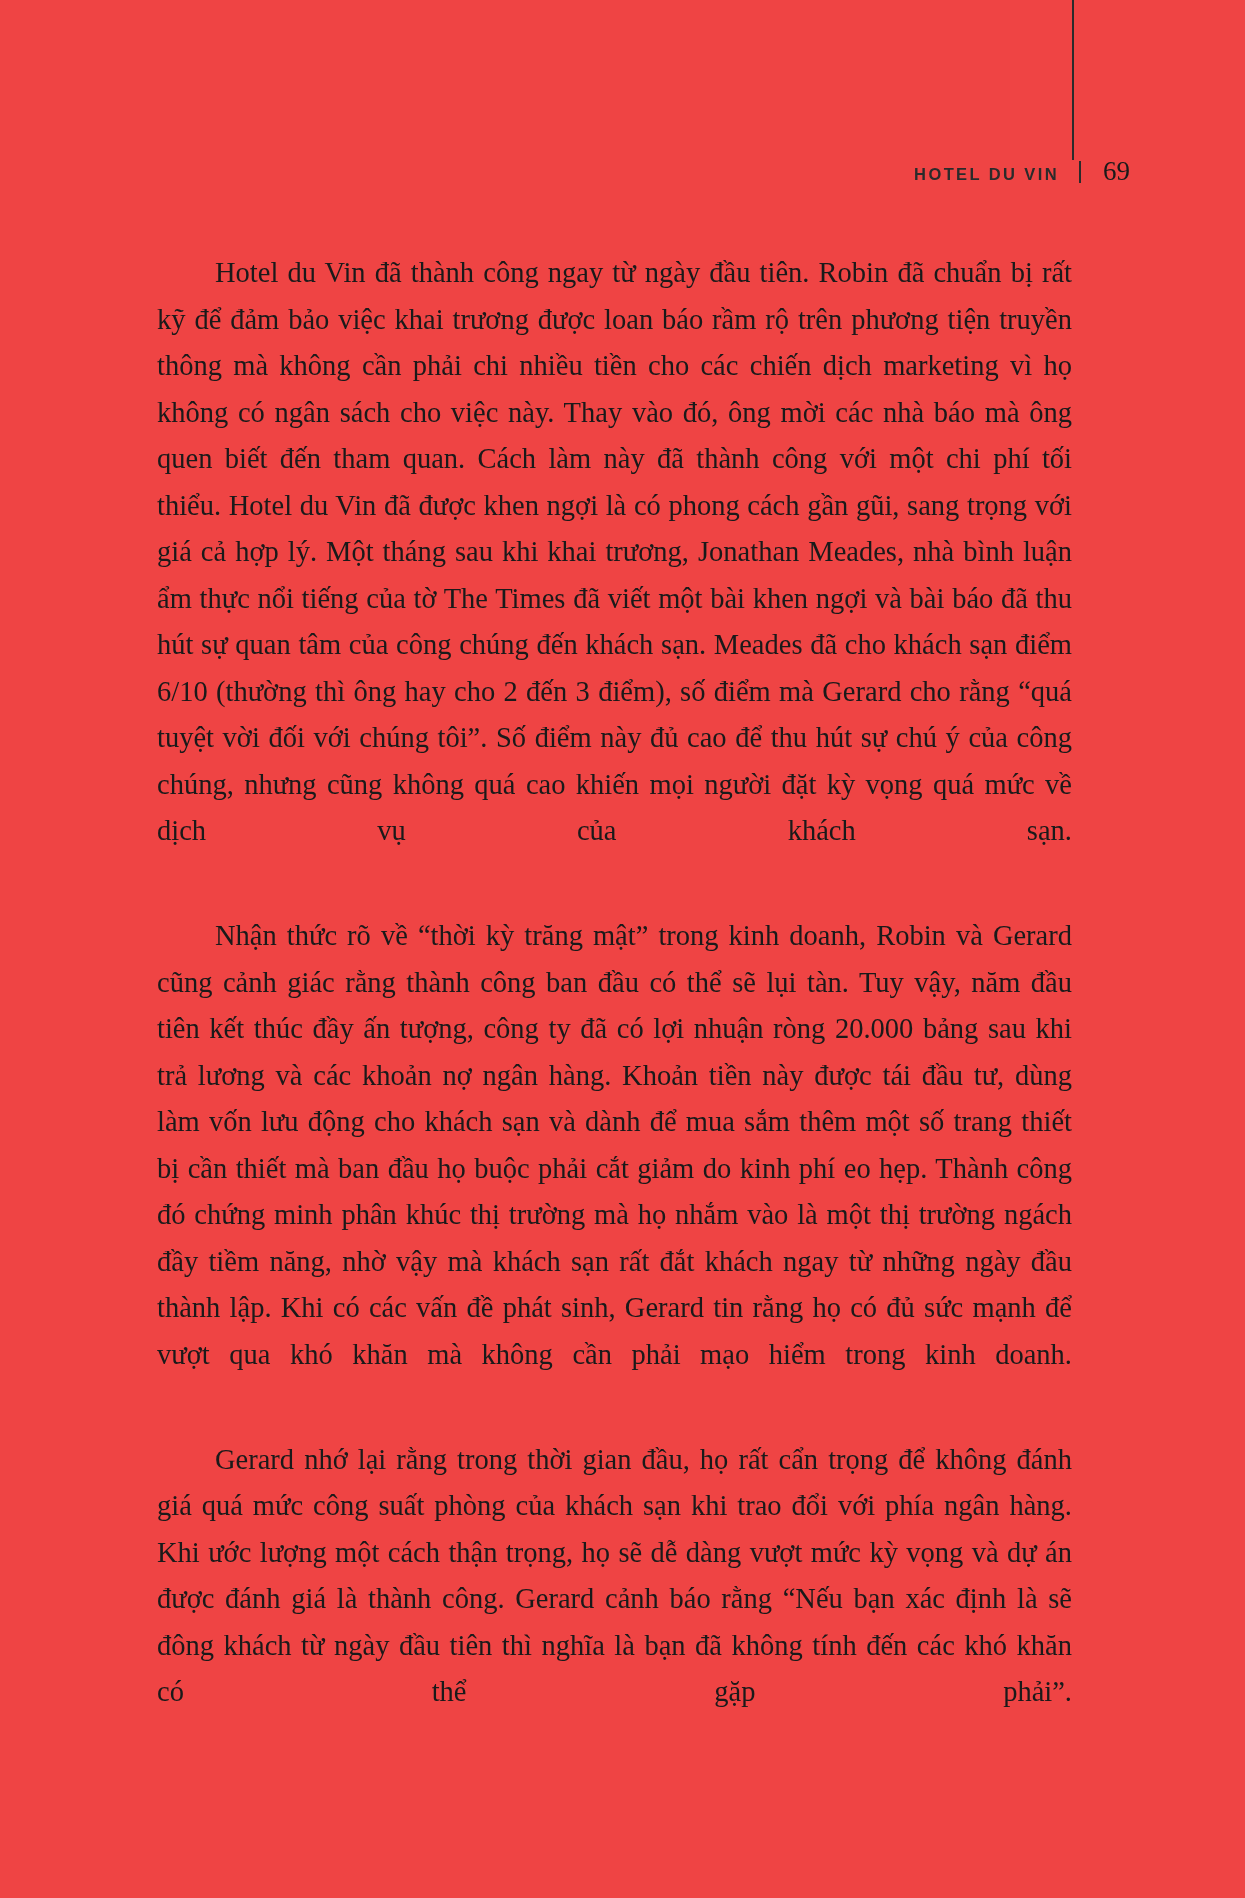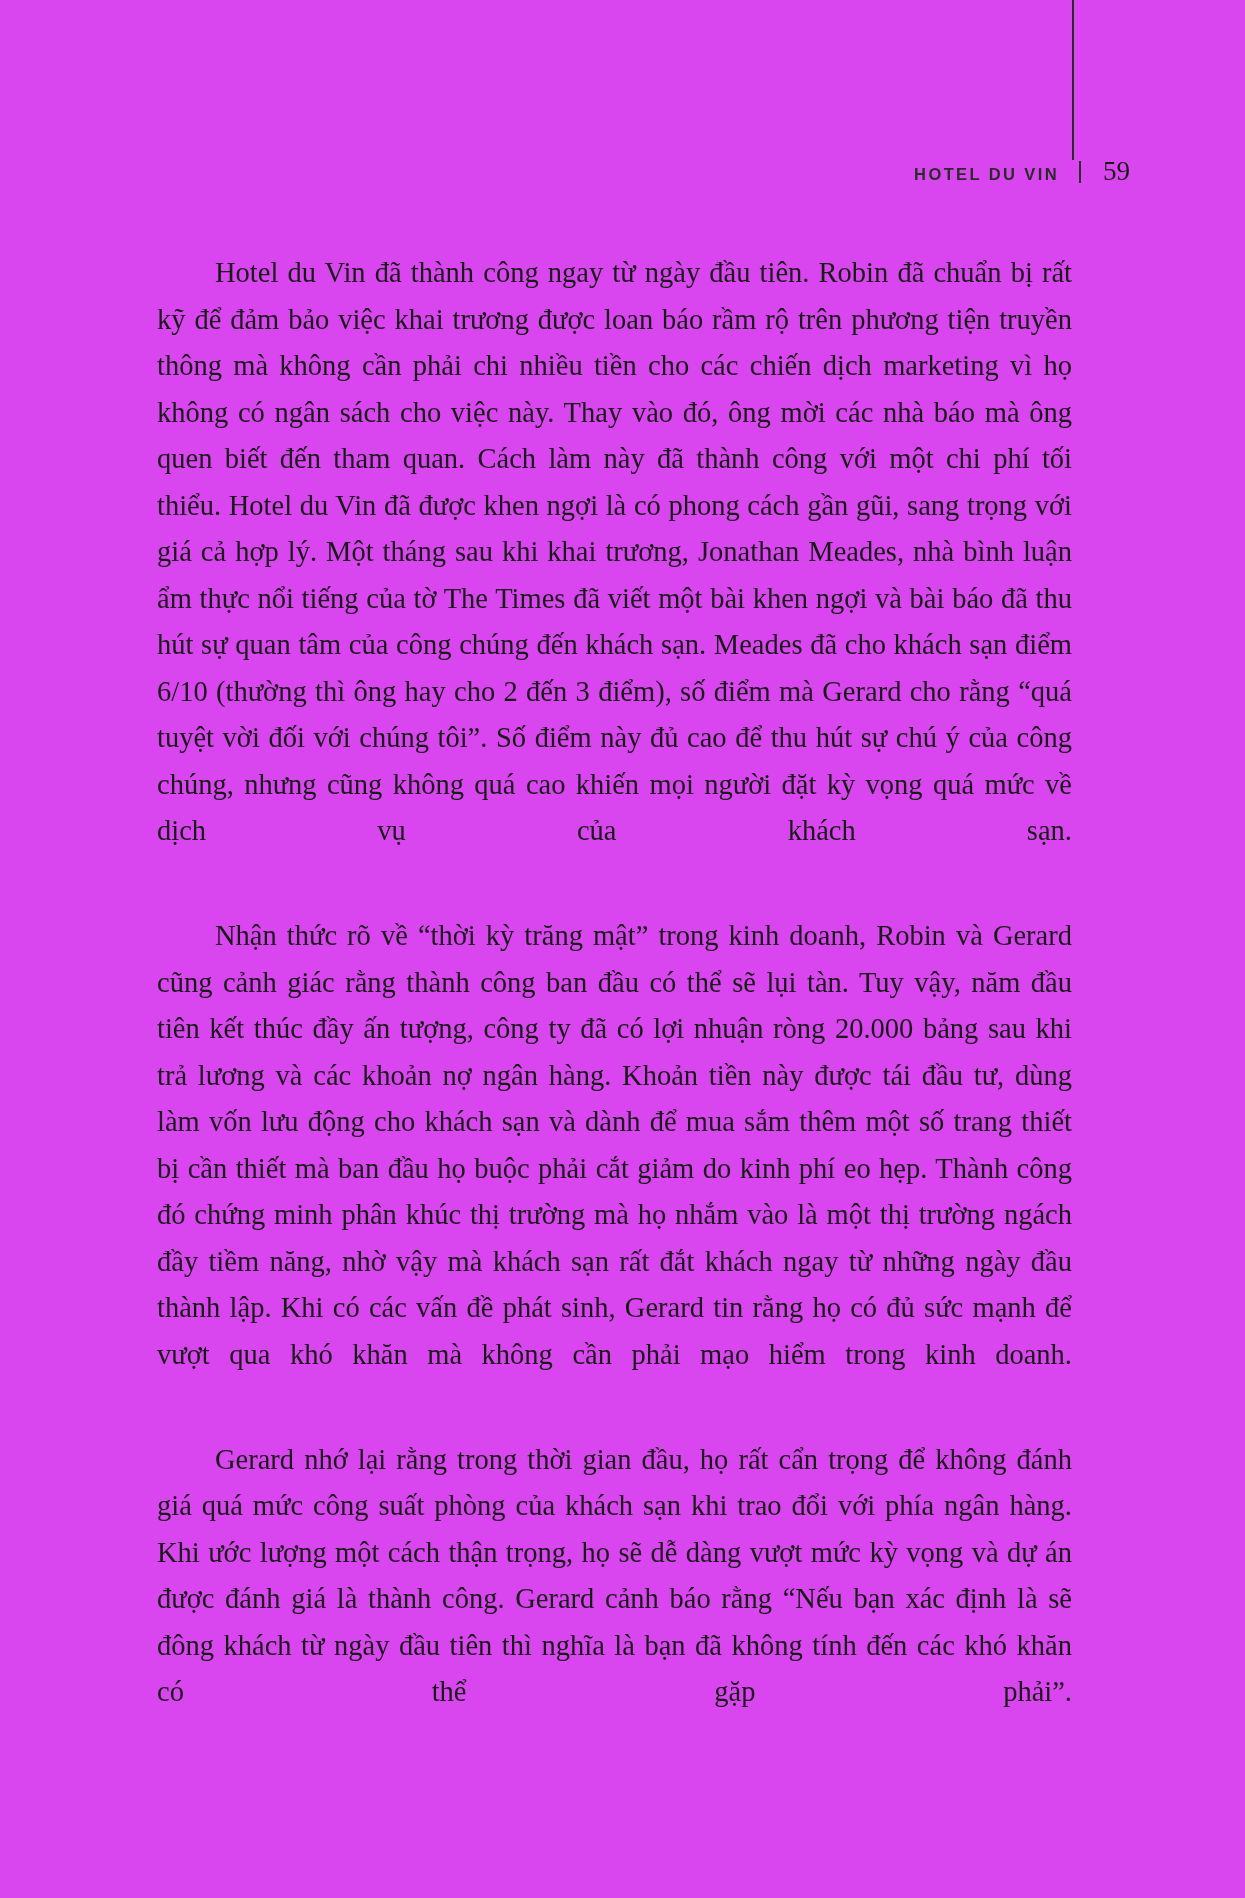--- a/index.html
+++ b/index.html
@@ -4,21 +4,21 @@
 <style>
   html, body {
     margin: 0;
     padding: 0;
     background: #ffffff;
   }
   .page {
     position: relative;
     width: 1245px;
     height: 1898px;
-    background: #d946ef;
+    background: #ef4444;
     margin: 0 auto;
     overflow: hidden;
     font-family: "Liberation Serif", "DejaVu Serif", serif;
     color: #1a1a1a;
   }
 
   
   .corner-rule {
     position: absolute;
     left: 1072px;
@@ -95,21 +95,21 @@
 </head>
 <body>
 
 <div class="page">
 
   <div class="corner-rule"></div>
 
   <div class="running-head">
     <span class="rh-title">HOTEL DU VIN</span>
     <span class="rh-sep"></span>
-    <span class="rh-page">59</span>
+    <span class="rh-page">69</span>
   </div>
 
   <div class="body-col">
     <p>Hotel du Vin đã thành công ngay từ ngày đầu tiên. Robin đã chuẩn bị rất kỹ để đảm bảo việc khai trương được loan báo rầm rộ trên phương tiện truyền thông mà không cần phải chi nhiều tiền cho các chiến dịch marketing vì họ không có ngân sách cho việc này. Thay vào đó, ông mời các nhà báo mà ông quen biết đến tham quan. Cách làm này đã thành công với một chi phí tối thiểu. Hotel du Vin đã được khen ngợi là có phong cách gần gũi, sang trọng với giá cả hợp lý. Một tháng sau khi khai trương, Jonathan Meades, nhà bình luận ẩm thực nổi tiếng của tờ The Times đã viết một bài khen ngợi và bài báo đã thu hút sự quan tâm của công chúng đến khách sạn. Meades đã cho khách sạn điểm 6/10 (thường thì ông hay cho 2 đến 3 điểm), số điểm mà Gerard cho rằng “quá tuyệt vời đối với chúng tôi”. Số điểm này đủ cao để thu hút sự chú ý của công chúng, nhưng cũng không quá cao khiến mọi người đặt kỳ vọng quá mức về dịch vụ của khách sạn.</p>
     <p>Nhận thức rõ về “thời kỳ trăng mật” trong kinh doanh, Robin và Gerard cũng cảnh giác rằng thành công ban đầu có thể sẽ lụi tàn. Tuy vậy, năm đầu tiên kết thúc đầy ấn tượng, công ty đã có lợi nhuận ròng 20.000 bảng sau khi trả lương và các khoản nợ ngân hàng. Khoản tiền này được tái đầu tư, dùng làm vốn lưu động cho khách sạn và dành để mua sắm thêm một số trang thiết bị cần thiết mà ban đầu họ buộc phải cắt giảm do kinh phí eo hẹp. Thành công đó chứng minh phân khúc thị trường mà họ nhắm vào là một thị trường ngách đầy tiềm năng, nhờ vậy mà khách sạn rất đắt khách ngay từ những ngày đầu thành lập. Khi có các vấn đề phát sinh, Gerard tin rằng họ có đủ sức mạnh để vượt qua khó khăn mà không cần phải mạo hiểm trong kinh doanh.</p>
     <p>Gerard nhớ lại rằng trong thời gian đầu, họ rất cẩn trọng để không đánh giá quá mức công suất phòng của khách sạn khi trao đổi với phía ngân hàng. Khi ước lượng một cách thận trọng, họ sẽ dễ dàng vượt mức kỳ vọng và dự án được đánh giá là thành công. Gerard cảnh báo rằng “Nếu bạn xác định là sẽ đông khách từ ngày đầu tiên thì nghĩa là bạn đã không tính đến các khó khăn có thể gặp phải”.</p>
   </div>
 
 </div>
 

